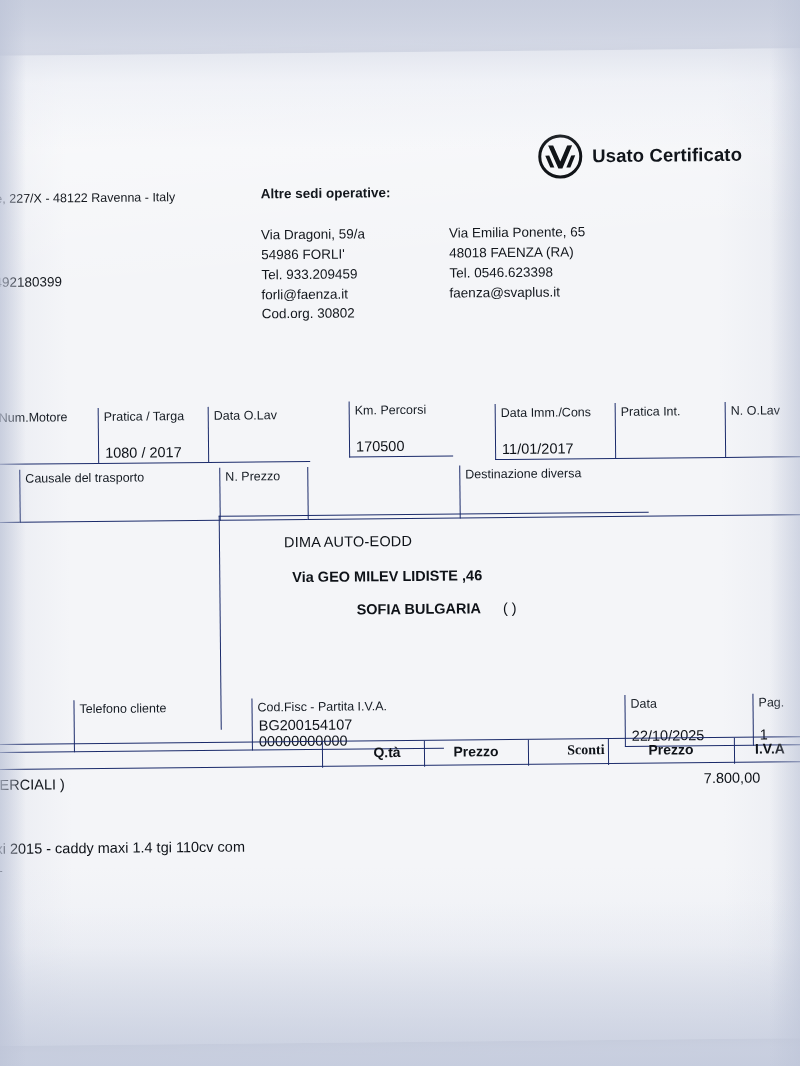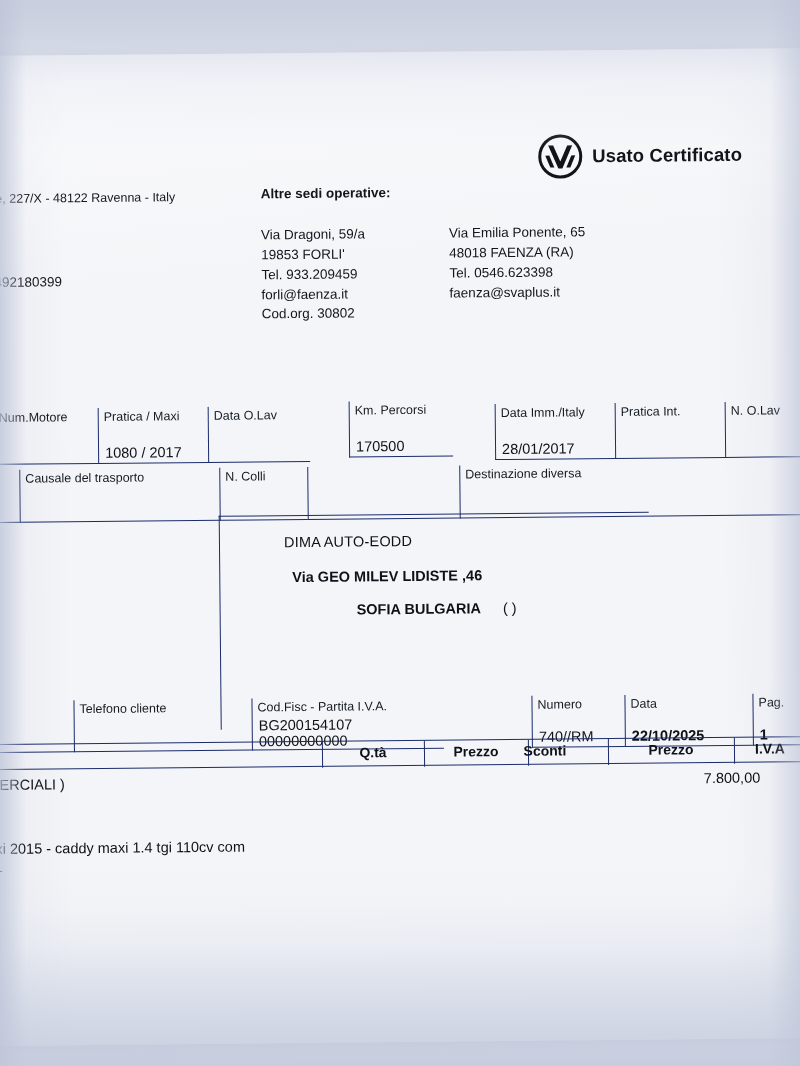--- a/index.html
+++ b/index.html
@@ -117,21 +117,21 @@
     white-space: nowrap;
   }
   .fbox .val {
     position: absolute;
     left: 6px;
     bottom: 2px;
     font-size: 14.5px;
     color: #0e1218;
     white-space: nowrap;
   }
-  .fbox .val.bold { font-weight: bold; }
+  .fbox .val.bold { font-weight: normal; }
 
   
   .addressee {
     position: absolute;
     left: 255px;
     top: 462px;
     width: 430px;
     height: 214px;
     border-left: 1.6px solid #1b2b6b;
     border-top: 1.6px solid #1b2b6b;
@@ -248,57 +248,57 @@
       <div class="abs addr-left">
         <div class="l1">este, 227/X - 48122 Ravenna - Italy</div>
         <div class="l2">t</div>
         <div class="l3">02492180399</div>
       </div>
 
       <div class="abs altre">Altre sedi operative:</div>
 
       <div class="abs col-forli">
         <div>Via Dragoni, 59/a</div>
-        <div>19853 FORLI'</div>
+        <div>54986 FORLI'</div>
         <div>Tel. 933.209459</div>
         <div>forli@faenza.it</div>
         <div>Cod.org. 30802</div>
       </div>
 
       <div class="abs col-faenza">
         <div>Via Emilia Ponente, 65</div>
         <div>48018 FAENZA (RA)</div>
         <div>Tel. 0546.623398</div>
         <div>faenza@svaplus.it</div>
       </div>
 
       <div class="fbox" style="left:30px; top:353px; width:105px; height:56px;">
         <div class="cap">Num.Motore</div>
         <div class="val"></div>
       </div>
 
       <div class="fbox" style="left:135px; top:353px; width:110px; height:56px;">
-        <div class="cap">Pratica / Maxi</div>
+        <div class="cap">Pratica / Targa</div>
         <div class="val">1080   / 2017</div>
       </div>
 
       <div class="fbox" style="left:245px; top:353px; width:102px; height:56px;">
         <div class="cap">Data O.Lav</div>
         <div class="val"></div>
       </div>
 
       <div class="fbox" style="left:347px; top:349px; width:104px; height:56px;margin-left:39px;">
         <div class="cap">Km. Percorsi</div>
         <div class="val">170500</div>
       </div>
 
 
       <div class="fbox" style="left:532px; top:353px; width:120px; height:56px;">
-        <div class="cap">Data Imm./Italy</div>
-        <div class="val">28/01/2017</div>
+        <div class="cap">Data Imm./Cons</div>
+        <div class="val">11/01/2017</div>
       </div>
 
       <div class="fbox" style="left:652px; top:353px; width:110px; height:56px;">
         <div class="cap">Pratica Int.</div>
         <div class="val"></div>
       </div>
 
       <div class="fbox" style="left:762px; top:353px; width:118px; height:56px;">
         <div class="cap">N. O.Lav</div>
         <div class="val"></div>
@@ -306,21 +306,21 @@
 
       <div class="fbox" style="left:-42px; top:414px; width:98px; height:53px;">
         
       </div>
 
       <div class="fbox" style="left:56px; top:414px; width:200px; height:53px;">
         <div class="cap">Causale del trasporto</div>
       </div>
 
       <div class="fbox" style="left:256px; top:414px; width:88px; height:53px;">
-        <div class="cap">N. Colli</div>
+        <div class="cap">N. Prezzo</div>
       </div>
 
       <div class="fbox" style="left:344px; top:414px; width:152px; height:53px;"></div>
 
       <div class="fbox" style="left:496px; top:414px; width:384px; height:53px;">
         <div class="cap">Destinazione diversa</div>
       </div>
 
       <div class="addressee"></div>
       <div class="abs cust-name">DIMA AUTO-EODD</div>
@@ -335,46 +335,42 @@
         <div class="cap">Telefono cliente</div>
       </div>
 
       <div class="fbox" style="left:286px; top:645px; width:192px; height:52px;">
         <div class="cap">Cod.Fisc - Partita I.V.A.</div>
         <div class="val" style="bottom:16px;">BG200154107</div>
         <div class="val" style="bottom:0px;">00000000000</div>
       </div>
 
 
-      <div class="fbox" style="left:566px; top:645px; width:93px; height:52px;">
-        <div class="cap">Numero</div>
-        <div class="val">740//RM</div>
-      </div>
 
       <div class="fbox" style="left:659px; top:645px; width:128px; height:52px;">
         <div class="cap">Data</div>
         <div class="val bold">22/10/2025</div>
       </div>
 
       <div class="fbox" style="left:787px; top:645px; width:93px; height:52px;">
         <div class="cap">Pag.</div>
         <div class="val bold">1</div>
       </div>
 
       <div class="tbl-head">
         <div class="vline" style="left:396px;"></div>
         <div class="vline" style="left:498px;"></div>
         <div class="vline" style="left:602px;"></div>
         <div class="vline" style="left:682px;"></div>
         <div class="vline" style="left:808px;"></div>
 
         <div class="cell" style="left:0px; width:160px; text-align:left; padding-left:0;">crizione</div>
-        <div class="cell" style="left:396px; width:102px;">Q.tà</div>
+        <div class="cell" style="left:396px; width:102px;padding-left:14px;">Q.tà</div>
         <div class="cell" style="left:498px; width:104px;">Prezzo</div>
-        <div class="cell" style="left:579px; width:80px;">Sconti</div>
+        <div class="cell" style="left:620px; width:80px;font-family:Liberation Serif, serif;">Sconti</div>
         <div class="cell" style="left:682px; width:126px;">Prezzo</div>
         <div class="cell" style="left:808px; width:72px;">I.V.A</div>
       </div>
 
       <div class="item-text" style="left:-40px; top:721px;">OLI COMMERCIALI )</div>
       <div class="item-price" style="left:682px; top:721px; width:112px;">7.800,00</div>
 
       <div class="item-text" style="left:-40px; top:785px;">ersone Maxi 2015 - caddy maxi 1.4 tgi 110cv com</div>
 
       <div class="item-text" style="left:-40px; top:812px;">GREY MET</div>

